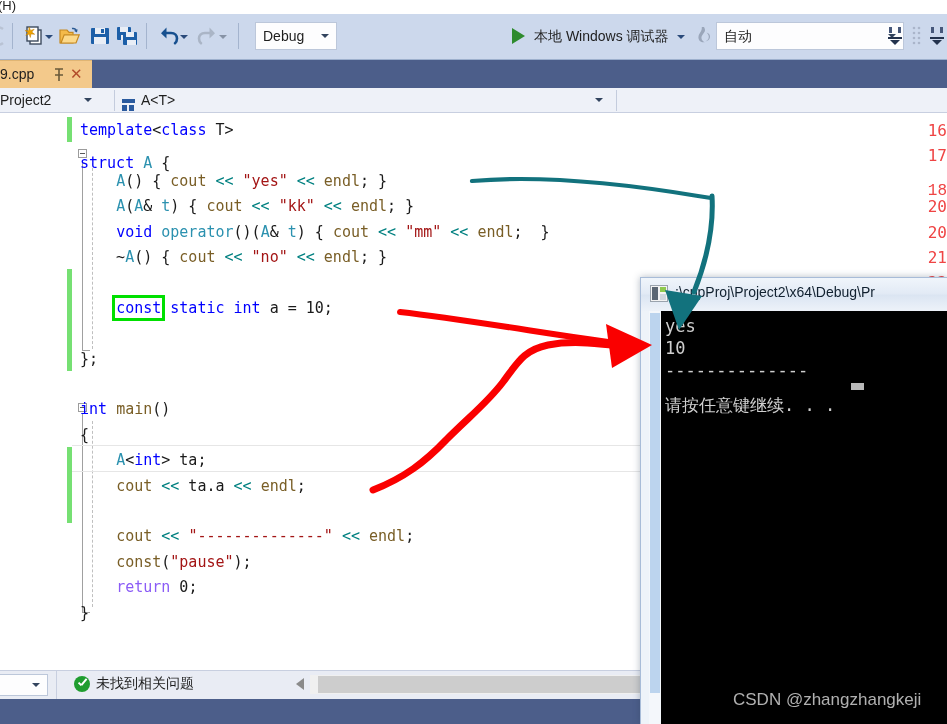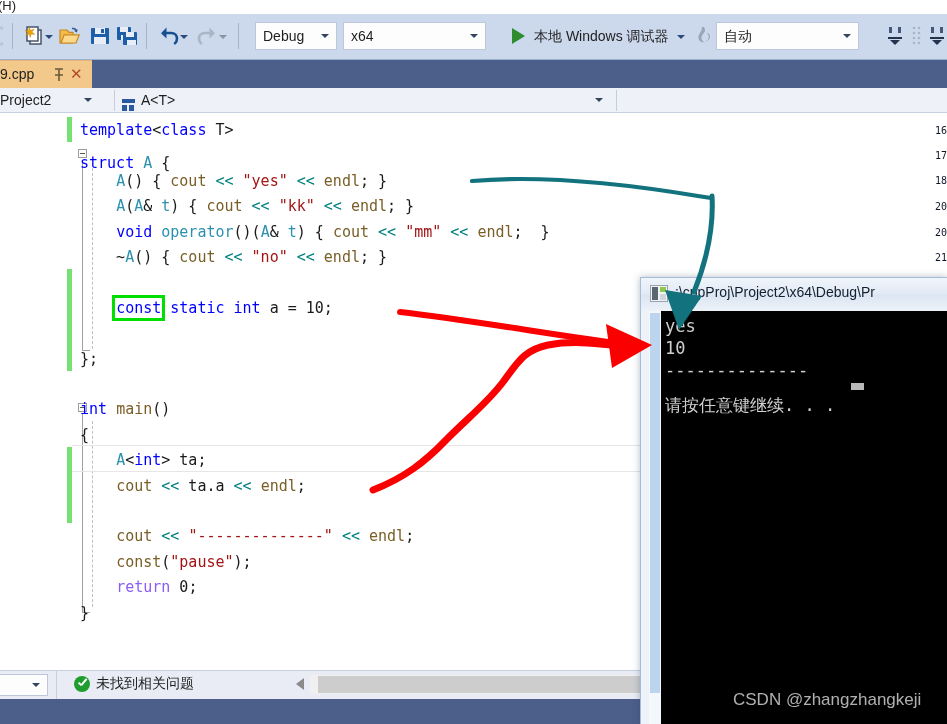--- a/index.html
+++ b/index.html
@@ -44,21 +44,21 @@
   #navbar{left:0;top:88px;width:947px;height:25px;background:#eef1f8;border-bottom:1px solid #c8cfe0;box-sizing:border-box;}
   .nav-combo{position:absolute;top:0;height:24px;line-height:24px;font-size:14px;color:#1e1e1e;white-space:nowrap;}
   .nav-sep{position:absolute;top:2px;width:1px;height:21px;background:#c4ccdd;}
   .nav-caret{position:absolute;top:10px;width:0;height:0;border-left:4px solid transparent;border-right:4px solid transparent;border-top:4px solid #32445e;}
   .memb-ico{position:absolute;top:6px;width:13px;height:12px;}
 
   
   #editor{left:0;top:113px;width:947px;height:557px;background:#ffffff;overflow:hidden;}
   #gutter-bg{left:0;top:0;width:64px;height:557px;background:#ffffff;}
   .lnum{position:absolute;right:0;width:58px;text-align:right;
-     font-family:"DejaVu Sans Mono","Liberation Mono",monospace;font-size:10px;color:#0f172a;line-height:25.4px;}
+     font-family:"DejaVu Sans Mono","Liberation Mono",monospace;font-size:16px;color:#ef4444;line-height:25.4px;}
   .chgbar{position:absolute;left:67px;width:5px;background:#76e073;}
   .foldline{position:absolute;left:82px;width:1px;border-left:1px dashed #bfbfbf;}
   .foldbox{position:absolute;width:9px;height:9px;border:1px solid #9c9c9c;background:#fff;box-sizing:border-box;}
   .foldbox:after{content:"";position:absolute;left:1px;top:3px;width:5px;height:1px;background:#5a5a5a;}
   .foldvert{position:absolute;width:1px;background:#a0a0a0;}
   .foldend{position:absolute;height:1px;background:#a0a0a0;}
 
   .cline{position:absolute;left:80px;white-space:pre;
     font-family:"DejaVu Sans Mono","Liberation Mono",monospace;font-size:15px;line-height:25.4px;color:#1a1a1a;}
   .kw{color:#0000ff;}
@@ -193,41 +193,37 @@
       <div class="caret-g caret-gray"></div>
     </div>
 
   <div class="tb-sep" style="left:238px;"></div>
 
   <div class="combo" id="cfg-combo" style="left:255px;width:82px;">
     <span>Debug</span>
     <span class="cb-caret"></span>
   </div>
 
-  <div class="combo" id="plat-combo" style="left:343px;width:143px;">
-    <span>x64</span>
-    <span class="cb-caret"></span>
-  </div>
 
   <div class="runbtn" style="left:512px;">
     <span class="play-tri" style="left:0;top:6px;"></span>
     <span style="position:absolute;left:22px;top:0;">本地 Windows 调试器</span>
   </div>
   <div class="tb-caret" style="left:677px;">
       <div class="caret-g"></div>
     </div>
 
   <div class="tb-ic" style="left:692px;">
     <svg width="24" height="24" viewBox="0 0 24 24">
       <path d="M12 3c2 3.4.6 5-.6 6.6-1.4 2-2.6 3.6-1.6 6 .5 1.2 1.6 2.2 3 2.6-3.6.6-6.4-1.6-6.4-5 0-3.2 2.6-5 3.2-7.4.3-1.2.2-2.2.2-2.8z" fill="#9aa6ba"></path>
       <path d="M14.6 8.6c1.8 2 2.6 3.6 2 5.6-.5 1.6-1.8 2.8-3.6 3.4 2.8-.2 5-2.2 5-5 0-1.8-1.2-3.4-3.4-4z" fill="#9aa6ba"></path>
     </svg>
   </div>
 
-  <div class="combo" id="attach-combo" style="left:716px;width:143px;">
+  <div class="combo" id="attach-combo" style="left:716px;width:188px;">
     <span>自动</span>
     <span class="cb-caret"></span>
   </div>
 
   <div class="tb-ic" style="left:884px;">
     <svg width="24" height="24" viewBox="0 0 24 24">
       <rect x="5" y="3" width="3" height="6" fill="#46577a"></rect>
         <rect x="14" y="3" width="3" height="6" fill="#46577a"></rect>
       <rect x="4" y="13" width="14" height="2" fill="#23324d"></rect>
       <path d="M6 16h10l-5 5z" fill="#23324d"></path>
@@ -307,21 +303,21 @@
   <div class="foldend" style="left:82px;top:499px;width:8px;"></div>
 
   <div class="sep-rule" style="top:332px;"></div>
   <div class="sep-rule" style="top:358px;"></div>
 
   <div id="lines-host">
       <div class="lnum" style="top: 5px;">16</div>
       <div class="cline" style="top: 5px;"><span class="kw">template</span><span class="pl">&lt;</span><span class="kw">class</span><span class="pl"> T&gt;</span></div>
       <div class="lnum" style="top: 30.4px;">17</div>
       <div class="cline" style="top: 38px;"><span class="kw">struct</span><span class="pl"> </span><span class="ty">A</span><span class="pl"> {</span></div>
-      <div class="lnum" style="top: 55px;">18</div>
+      <div class="lnum" style="top: 66px; font-family: Liberation Mono, monospace;">18</div>
       <div class="cline" style="top: 55.8px;"><span class="pl">    </span><span class="ty">A</span><span class="pl">() { </span><span class="fn">cout</span><span class="pl"> </span><span class="op">&lt;&lt;</span><span class="pl"> </span><span class="str">"yes"</span><span class="pl"> </span><span class="op">&lt;&lt;</span><span class="pl"> </span><span class="fn">endl</span><span class="pl">; }</span></div>
       <div class="lnum" style="top: 81.2px;">20</div>
       <div class="cline" style="top: 81.2px;"><span class="pl">    </span><span class="ty">A</span><span class="pl">(</span><span class="ty">A</span><span class="pl">&amp; </span><span class="ty">t</span><span class="pl">) { </span><span class="fn">cout</span><span class="pl"> </span><span class="op">&lt;&lt;</span><span class="pl"> </span><span class="str">"kk"</span><span class="pl"> </span><span class="op">&lt;&lt;</span><span class="pl"> </span><span class="fn">endl</span><span class="pl">; }</span></div>
       <div class="lnum" style="top: 106.6px;">20</div>
       <div class="cline" style="top: 106.6px;"><span class="pl">    </span><span class="kw">void</span><span class="pl"> </span><span class="ty">operator</span><span class="pl">()(</span><span class="ty">A</span><span class="pl">&amp; </span><span class="ty">t</span><span class="pl">) { </span><span class="fn">cout</span><span class="pl"> </span><span class="op">&lt;&lt;</span><span class="pl"> </span><span class="str">"mm"</span><span class="pl"> </span><span class="op">&lt;&lt;</span><span class="pl"> </span><span class="fn">endl</span><span class="pl">;  }</span></div>
       <div class="lnum" style="top: 132px;">21</div>
       <div class="cline" style="top: 132px;"><span class="pl">    ~</span><span class="ty">A</span><span class="pl">() { </span><span class="fn">cout</span><span class="pl"> </span><span class="op">&lt;&lt;</span><span class="pl"> </span><span class="str">"no"</span><span class="pl"> </span><span class="op">&lt;&lt;</span><span class="pl"> </span><span class="fn">endl</span><span class="pl">; }</span></div>
       <div class="lnum" style="top: 157.4px;">22</div>
       <div class="cline" style="top: 157.4px;"></div>
       <div class="lnum" style="top: 182.8px;">23</div>

